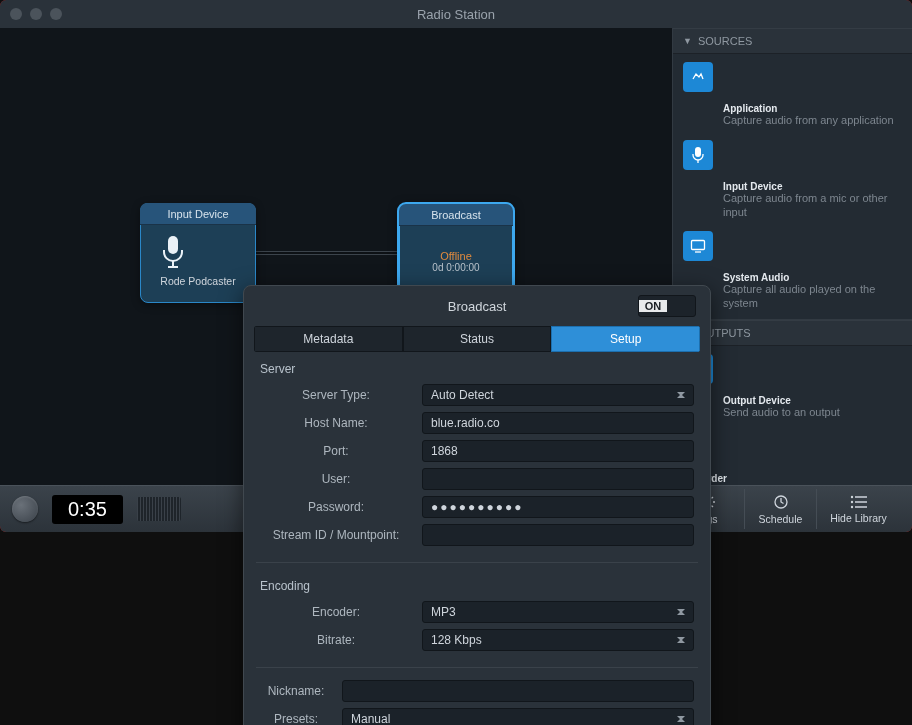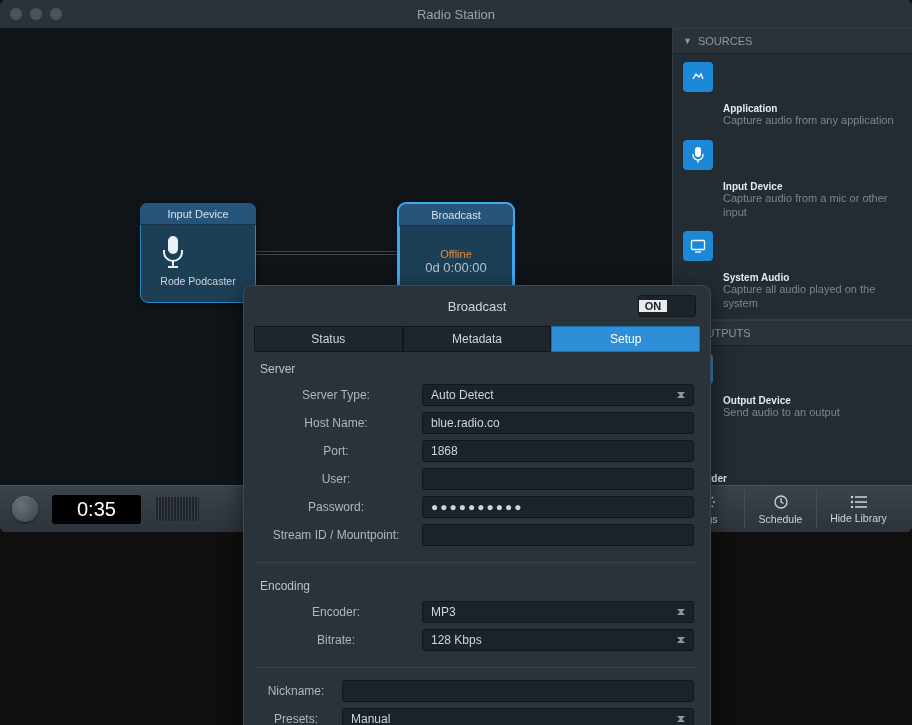--- a/index.html
+++ b/index.html
@@ -23,28 +23,28 @@
   .src-sub { font-size: 11px; color: #7d868f; line-height: 1.25; }
   .chev { font-size: 9px; color: #8f98a1; }
 
   
   .node { position: absolute; width: 116px; height: 100px; background: #1d3f56; border: 1px solid #2a87c8; border-radius: 8px; display: flex; flex-direction: column; align-items: center; justify-content: center; gap: 6px; color: #d7e3ec; box-shadow: 0 2px 8px rgba(0,0,0,0.4); }
   .node.selected { border: 2px solid #3da8ef; box-shadow: 0 0 0 1px #3da8ef, 0 2px 10px rgba(0,0,0,0.5); }
   .node-header { position: absolute; top: -1px; left: -1px; right: -1px; height: 22px; background: #27547a; border-radius: 7px 7px 0 0; display: flex; align-items: center; justify-content: center; font-size: 11px; color: #d7e3ec; border-bottom:1px solid #1a3348;}
   .node-body { margin-top: 16px; text-align: center; }
   .node-label { font-size: 10.5px; color: #cfd5dc; }
   .node-status { font-size: 11px; color: #e08a3e; }
-  .node-time { font-size: 13px; color: #b8c2cb; }
+  .node-time { font-size: 10px; color: #b8c2cb; }
   .wire { position: absolute; height: 4px; background: #0d1115; border:1px solid #3b434b; border-radius:3px;}
   .node svg, .ico svg { display:block; }
 
   
   .bottombar { position: absolute; left:0; right:0; bottom:0; height: 47px; background: linear-gradient(#3b434b,#2c333a); border-top: 1px solid #4a525a; display: flex; align-items: center; padding: 0 12px; gap: 14px; }
   .recbtn { width: 26px; height: 26px; border-radius: 50%; background: radial-gradient(circle at 35% 35%, #6a7179, #3a4149); box-shadow: inset 0 1px 2px rgba(255,255,255,0.15), 0 1px 2px rgba(0,0,0,0.5); }
-  .timebox { background: #000; color: #fff; font-size: 20px; padding: 3px 25px; border-radius: 3px; font-variant-numeric: tabular-nums; }
+  .timebox { background: #000; color: #fff; font-size: 20px; padding: 3px 16px; border-radius: 3px; font-variant-numeric: tabular-nums; }
   .grille { width: 44px; height: 24px; background: repeating-linear-gradient(90deg,#3a4149 0 1px,#1e242a 1px 3px); border-radius:2px;}
   .bottom-right { margin-left: auto; display: flex; gap: 0; }
   .barbtn { width: 72px; height: 40px; border-left:1px solid #454d55; display:flex; flex-direction:column; align-items:center; justify-content:center; gap:3px; font-size:10.5px; color:#cfd5dc; cursor:pointer;}
   .barbtn:first-child{border-left:none;}
 
   
   .popover { position: absolute; top: 285px; left: 243px; width: 468px; background: #2a323a; border: 1px solid #40484f; border-radius: 8px; box-shadow: 0 6px 22px rgba(0,0,0,0.55); z-index: 50; padding-bottom:8px;}
   .pop-head { display:flex; align-items:center; height:40px; padding:0 14px; position:relative; }
   .pop-title { position:absolute; left:0; right:0; text-align:center; font-size:13px; color:#d0d6dc;}
   .toggle { position:absolute; right:14px; top:9px; width:58px; height:22px; background:#1c232a; border-radius:3px; display:flex; font-size:11px; overflow:hidden; border:1px solid #11161b;align-items:center;}
@@ -237,22 +237,22 @@
 
 <div class="popover">
   <div class="pop-head">
     <div class="pop-title">Broadcast</div>
     <div class="toggle">
       <div class="on">ON</div>
       <div class="off"></div>
     </div>
   </div>
   <div class="tabs">
+    <div class="tab">Metadata</div>
     <div class="tab">Status</div>
-    <div class="tab">Metadata</div>
     <div class="tab active">Setup</div>
   </div>
 
   <div class="group">
     <div class="group-title">Server</div>
     <div class="row">
         <label>Server Type:</label>
         <div class="select">
           <span>Auto Detect</span>
         </div>

